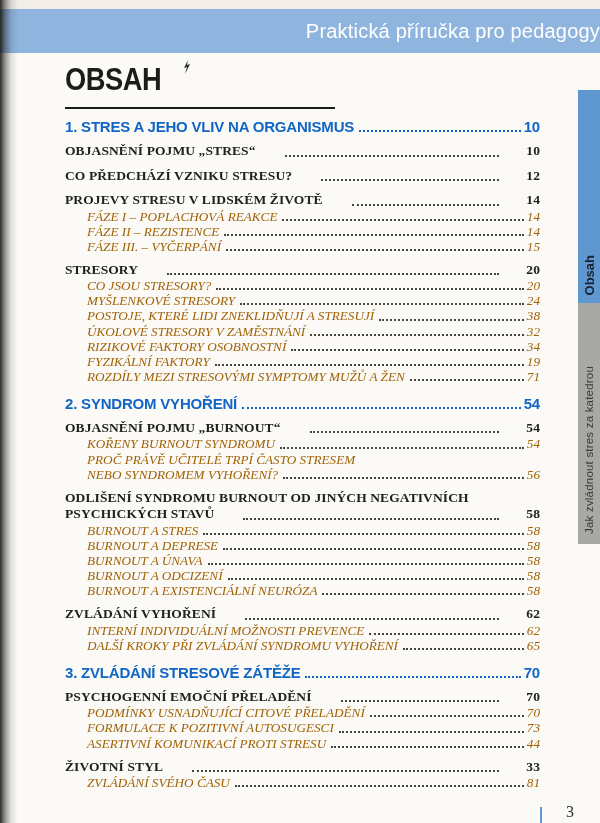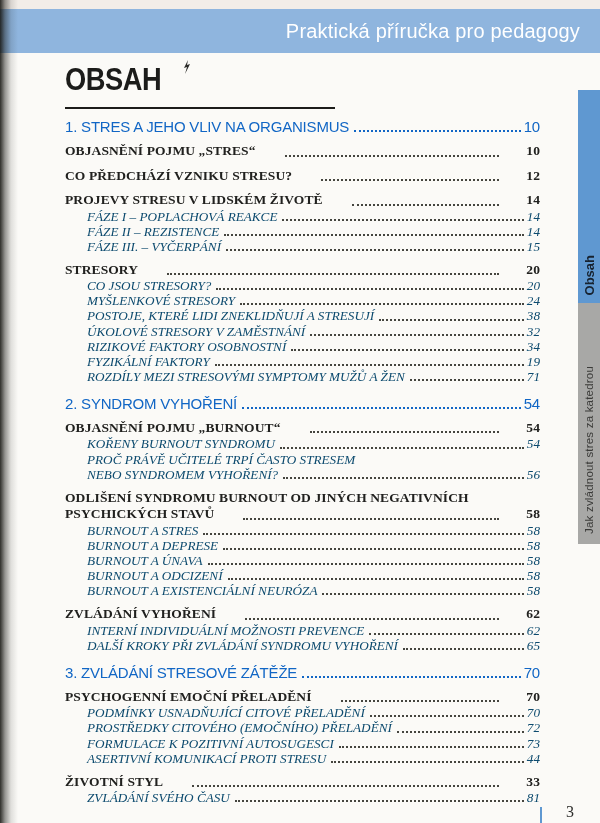--- a/index.html
+++ b/index.html
@@ -8,21 +8,21 @@
     background:#fbfaf7; overflow:hidden;
     font-family:"Liberation Serif", serif;
   }
   
   .top-strip { position:absolute; left:0; top:0; width:600px; height:9px; background:#f2ede8; }
   
   .band {
     position:absolute; left:0; top:9px; width:600px; height:44px;
     background:#8fb5de;
     display:flex; align-items:center; justify-content:flex-end;
-    padding-right:20px; box-sizing:border-box;
+    box-sizing:border-box;
   }
   .band-text {
     color:#ffffff; font-family:"Liberation Sans", sans-serif;
     font-size:20px; letter-spacing:0.2px;
   }
   
   .gutter {
     position:absolute; left:0; top:0; width:18px; height:823px; z-index:5;
     background:linear-gradient(to right, rgba(24,24,20,0.9), rgba(24,24,20,0.45) 5px, rgba(24,24,20,0.12) 11px, rgba(24,24,20,0) 18px);
   }
@@ -51,33 +51,33 @@
     display:inline-block; transform:scaleX(0.88); transform-origin:left center;
   }
   .title-mark { margin-left:8px; margin-top:-2px; }
   .title-rule { width:270px; height:0; border-bottom:2.5px solid #1c1c1a; margin-top:5px; }
   .toc { margin-top:9px; }
   .row { display:flex; align-items:flex-end; }
   .row .t  { white-space:nowrap; }
   .row .dots { flex:1; min-width:12px; border-bottom:2px dotted #45453f; margin:0 3px 3px 5px; }
   .row .p  { text-align:right; white-space:nowrap; }
   .chapter {
-    font-family:"Liberation Sans", sans-serif; font-weight:normal;
+    font-family:"Liberation Sans", sans-serif; font-weight:bold;
     font-size:15px; color:#1166c5; letter-spacing:-0.2px; line-height:17px;
   }
   .chapter .dots { border-bottom:2.5px dotted #1166c5; margin-bottom:3px; }
   .chapter.gap { margin-top:11px;justify-content:center; }
   .section {
     font-weight:bold; font-size:13.5px; color:#21211f; line-height:16.5px;
     letter-spacing:0.1px;
     gap:24px;
   }
   .section.gap { margin-top:8px; }
   .sub {
-    font-style:italic; font-size:13.2px; color:#0c4a6e; line-height:15.1px;
+    font-style:italic; font-size:13.2px; color:#a16207; line-height:15.1px;
     padding-left:22px;
   }
   
   .folio-tick {
     position:absolute; right:58px; bottom:0; width:2.5px; height:16px;
     background:#5f98d1; z-index:4;
   }
   .folio {
     position:absolute; right:26px; bottom:2px; z-index:4;
     font-family:"Liberation Serif", serif; font-size:16px; color:#2e2e2c;
@@ -270,25 +270,20 @@
           <span class="t">PSYCHOGENNÍ EMOČNÍ PŘELADĚNÍ</span>
           <span class="dots"></span>
           <span class="p">70</span>
         </div>
         <div class="row sub">
           <span class="t">PODMÍNKY USNADŇUJÍCÍ CITOVÉ PŘELADĚNÍ</span>
           <span class="dots"></span>
           <span class="p">70</span>
         </div>
         <div class="row sub">
-          <span class="t">PROSTŘEDKY CITOVÉHO (EMOČNÍHO) PŘELADĚNÍ</span>
-          <span class="dots"></span>
-          <span class="p">72</span>
-        </div>
-        <div class="row sub">
           <span class="t">FORMULACE K POZITIVNÍ AUTOSUGESCI</span>
           <span class="dots"></span>
           <span class="p">73</span>
         </div>
         <div class="row sub">
           <span class="t">ASERTIVNÍ KOMUNIKACÍ PROTI STRESU</span>
           <span class="dots"></span>
           <span class="p">44</span>
         </div>
         <div class="row section gap">

